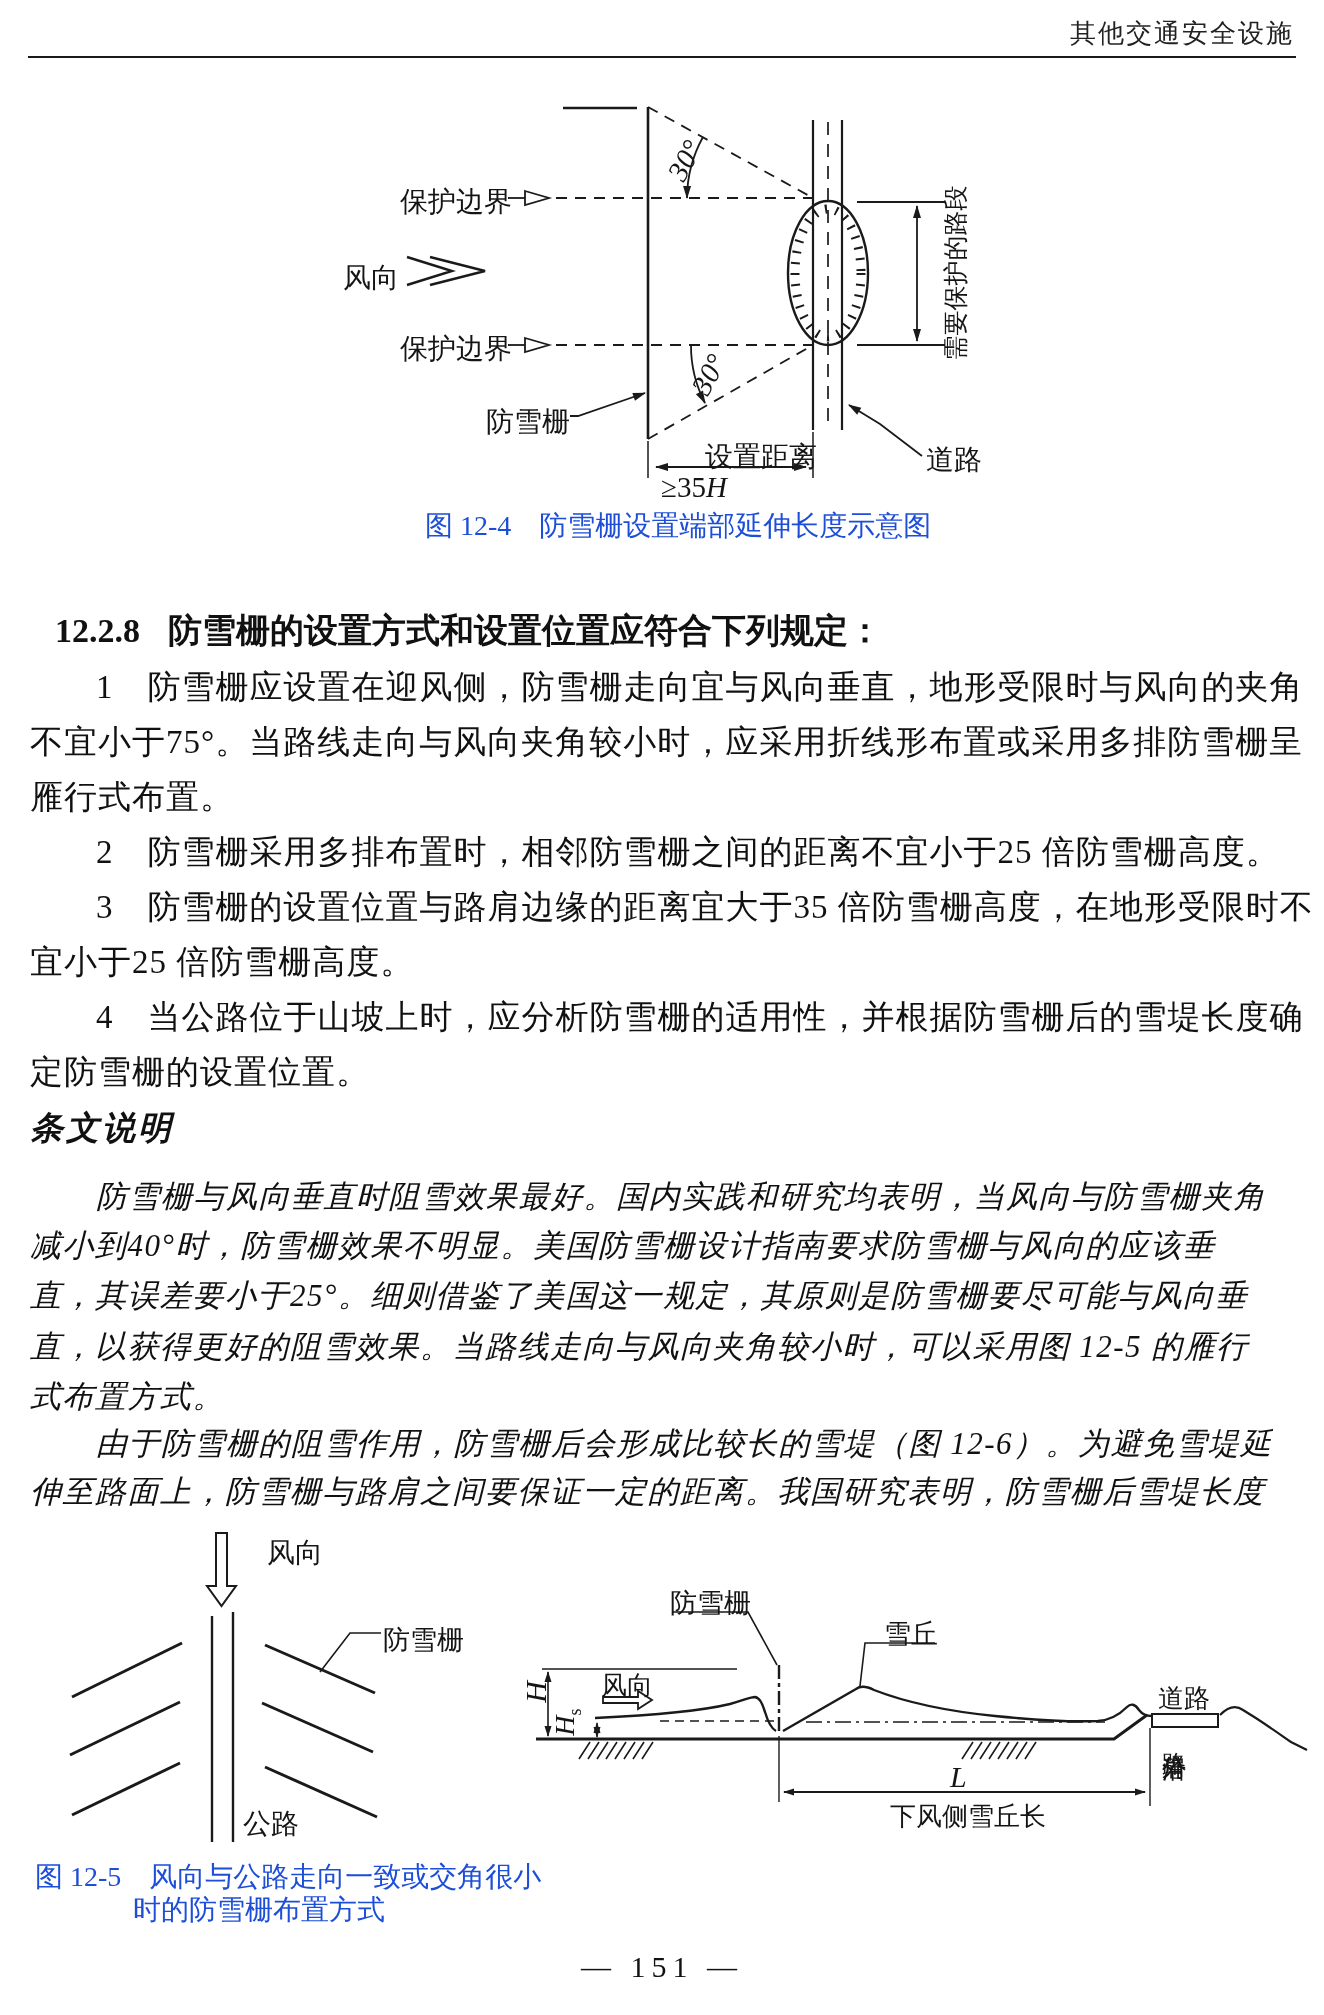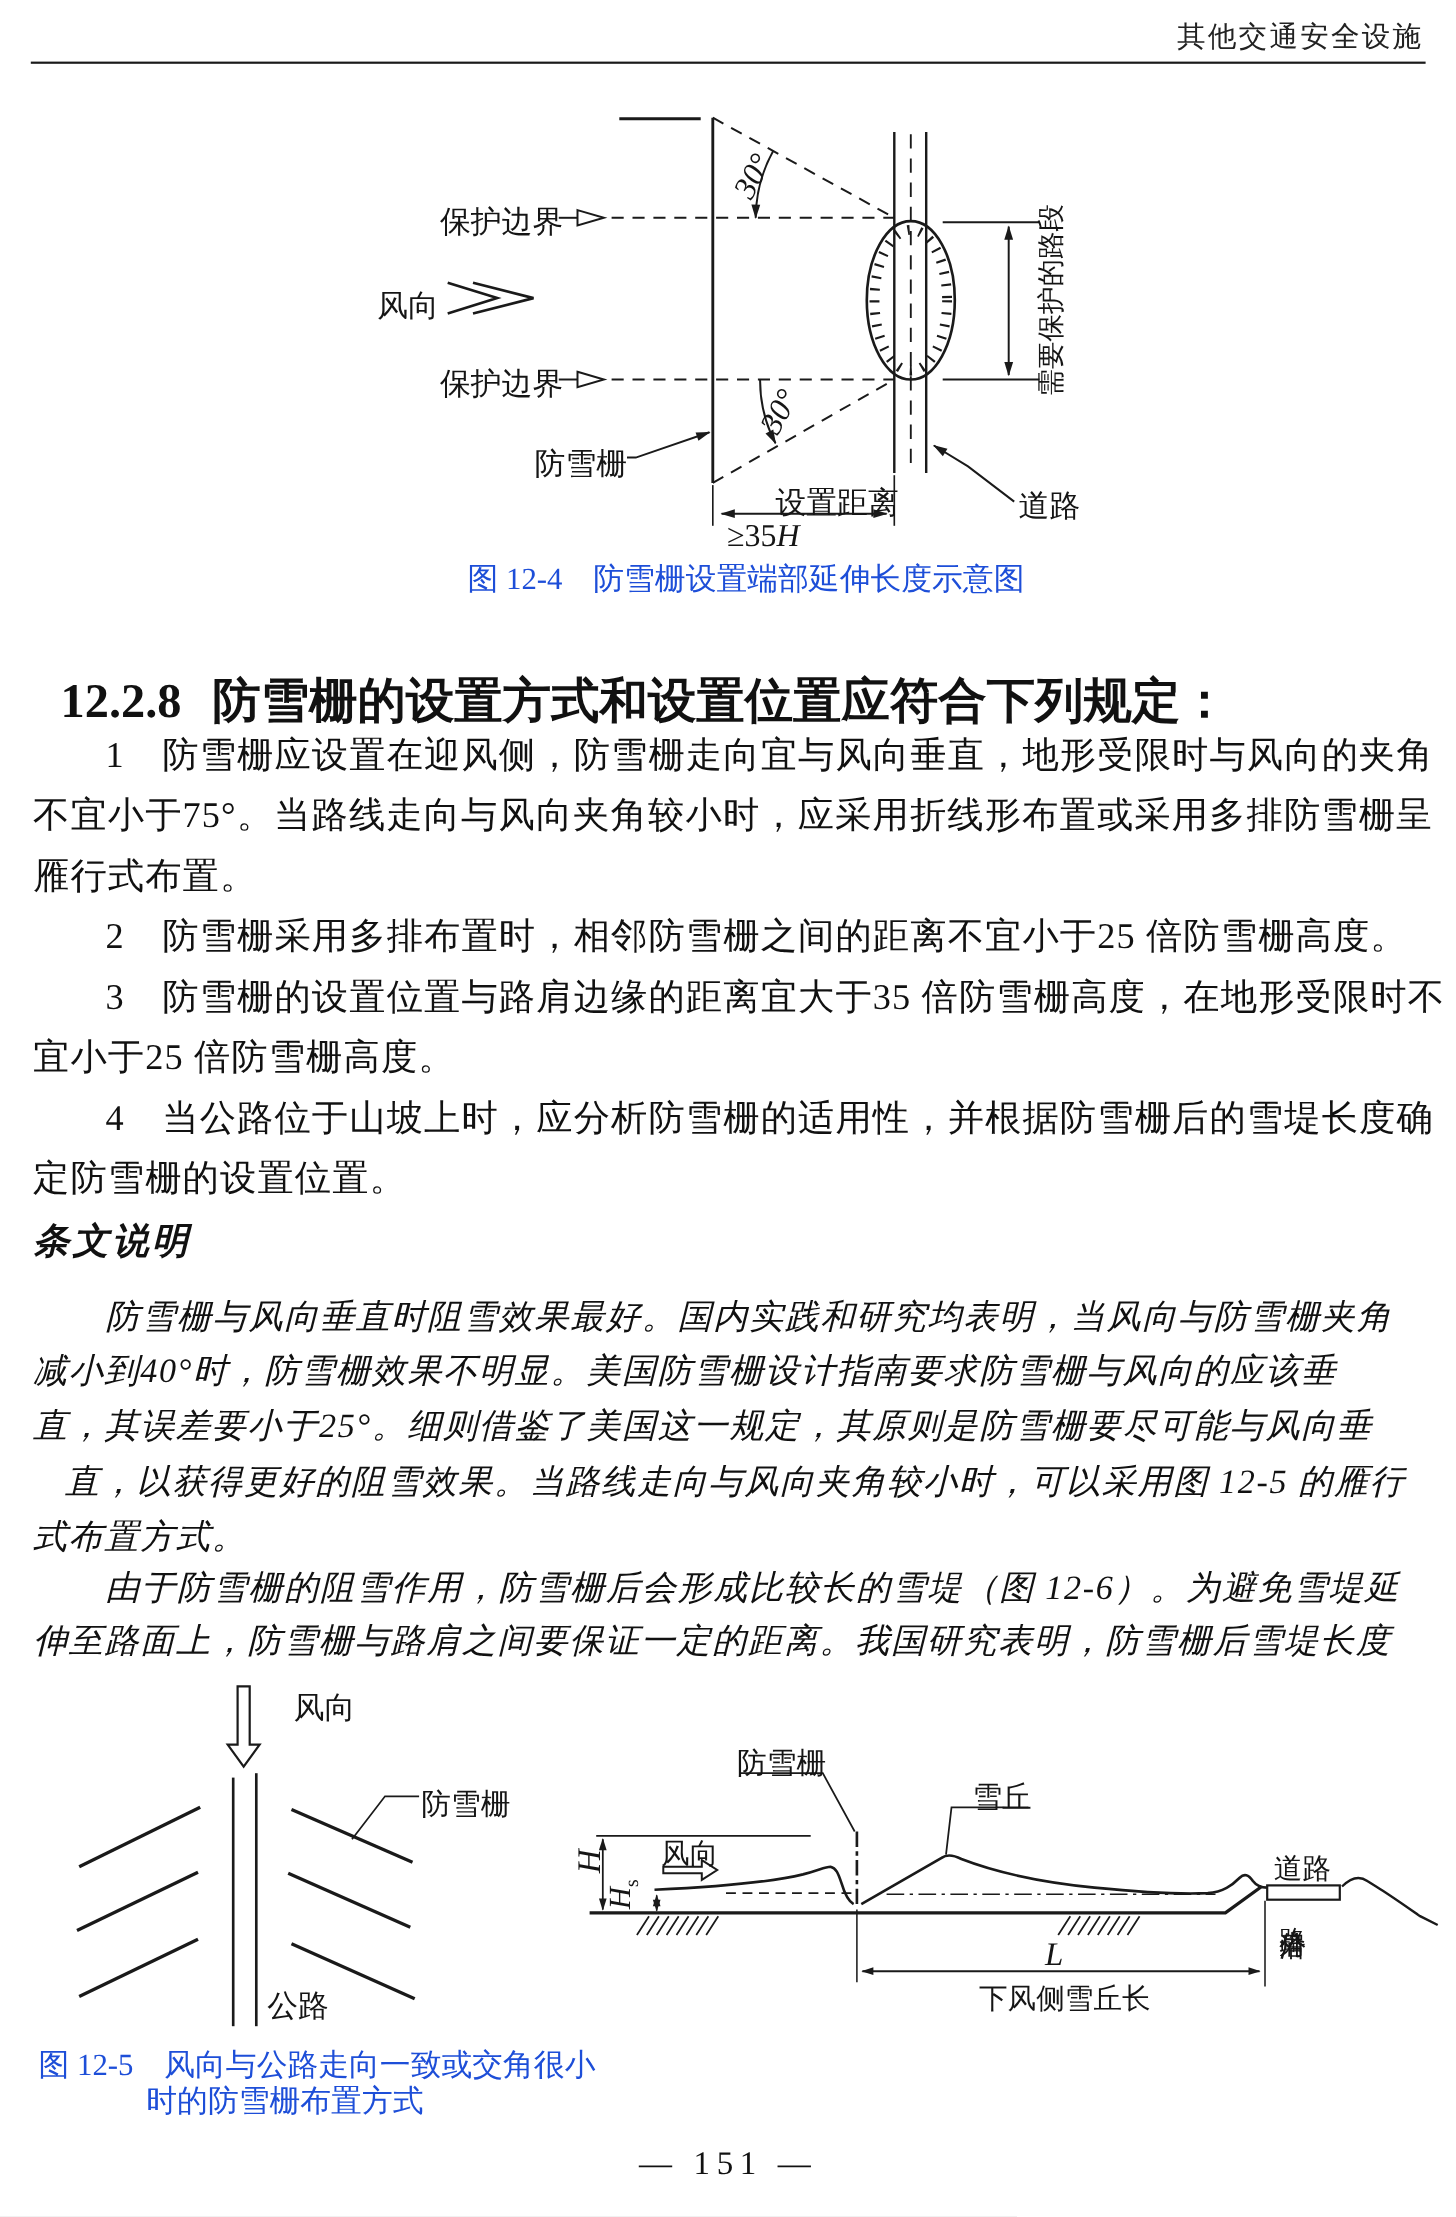--- a/index.html
+++ b/index.html
@@ -10,21 +10,21 @@
   }
   .abs{position:absolute;}
   .hdr{top:16px; right:30px; font-size:26px; letter-spacing:2px; color:#222;}
   .rule{top:56px; left:28px; width:1268px; height:2px; background:#1a1a1a;}
   .figlabel{font-size:28px; white-space:nowrap; color:#151515;}
   .small{font-size:25px;}
   .rot{transform:rotate(-90deg); transform-origin:center center;}
   .rot62{transform:rotate(-62deg); transform-origin:center center; font-style:italic;}
   .it{font-style:italic;}
   .caption{font-size:28px; white-space:nowrap; color:#1d4ed8;}
-  .heading{top:608px; left:55px; font-size:44px; font-weight:bold; white-space:nowrap;}
+  .heading{top:608px; left:55px; font-size:34px; font-weight:bold; white-space:nowrap;}
   .heading .num{margin-right:28px;}
   .bodyline{left:30px; width:1266px; font-size:33px; line-height:46px; height:46px;
             white-space:nowrap; overflow:visible; letter-spacing:1px;}
   .ind{padding-left:66px;}
   .cw-heading{top:1106px; left:30px; font-size:33px; font-weight:bold; font-style:italic; letter-spacing:3px;}
   .explline{left:30px; width:1266px; font-size:31px; line-height:46px; height:46px;
             white-space:nowrap; letter-spacing:1.5px; font-style:italic;}
   .vert{writing-mode:vertical-rl; text-orientation:upright; letter-spacing:2px;}
   .pagenum{top:1950px; left:0; width:1324px; text-align:center; font-size:30px; letter-spacing:6px;}
   svg{position:absolute; overflow:visible;}
@@ -109,21 +109,21 @@
   <div class="abs bodyline ind" style="top:884px;">3　防雪栅的设置位置与路肩边缘的距离宜大于35 倍防雪栅高度，在地形受限时不</div>
   <div class="abs bodyline" style="top:939px;">宜小于25 倍防雪栅高度。</div>
   <div class="abs bodyline ind" style="top:994px;">4　当公路位于山坡上时，应分析防雪栅的适用性，并根据防雪栅后的雪堤长度确</div>
   <div class="abs bodyline" style="top:1049px;">定防雪栅的设置位置。</div>
 
   <div class="abs cw-heading">条文说明</div>
 
   <div class="abs explline ind" style="top:1174px;">防雪栅与风向垂直时阻雪效果最好。国内实践和研究均表明，当风向与防雪栅夹角</div>
   <div class="abs explline" style="top:1223px;">减小到40°时，防雪栅效果不明显。美国防雪栅设计指南要求防雪栅与风向的应该垂</div>
   <div class="abs explline" style="top:1273px;">直，其误差要小于25°。细则借鉴了美国这一规定，其原则是防雪栅要尽可能与风向垂</div>
-  <div class="abs explline" style="top:1324px;margin-left:29px;">直，以获得更好的阻雪效果。当路线走向与风向夹角较小时，可以采用图 12-5 的雁行</div>
+  <div class="abs explline" style="top:1324px;">直，以获得更好的阻雪效果。当路线走向与风向夹角较小时，可以采用图 12-5 的雁行</div>
   <div class="abs explline" style="top:1374px;">式布置方式。</div>
   <div class="abs explline ind" style="top:1421px;">由于防雪栅的阻雪作用，防雪栅后会形成比较长的雪堤（图 12-6）。为避免雪堤延</div>
   <div class="abs explline" style="top:1469px;">伸至路面上，防雪栅与路肩之间要保证一定的距离。我国研究表明，防雪栅后雪堤长度</div>
 
   <svg style="left:0;top:1520px;" width="520" height="400" viewBox="0 1520 520 400">
     <g stroke="#1a1a1a" fill="none">
 
       <polygon points="216,1533 227,1533 227,1586 236,1586 221.5,1606 207,1586 216,1586" fill="#ffffff" stroke-width="2"></polygon>
 
       <path d="M212,1616 V1842" stroke-width="2.4"></path>

